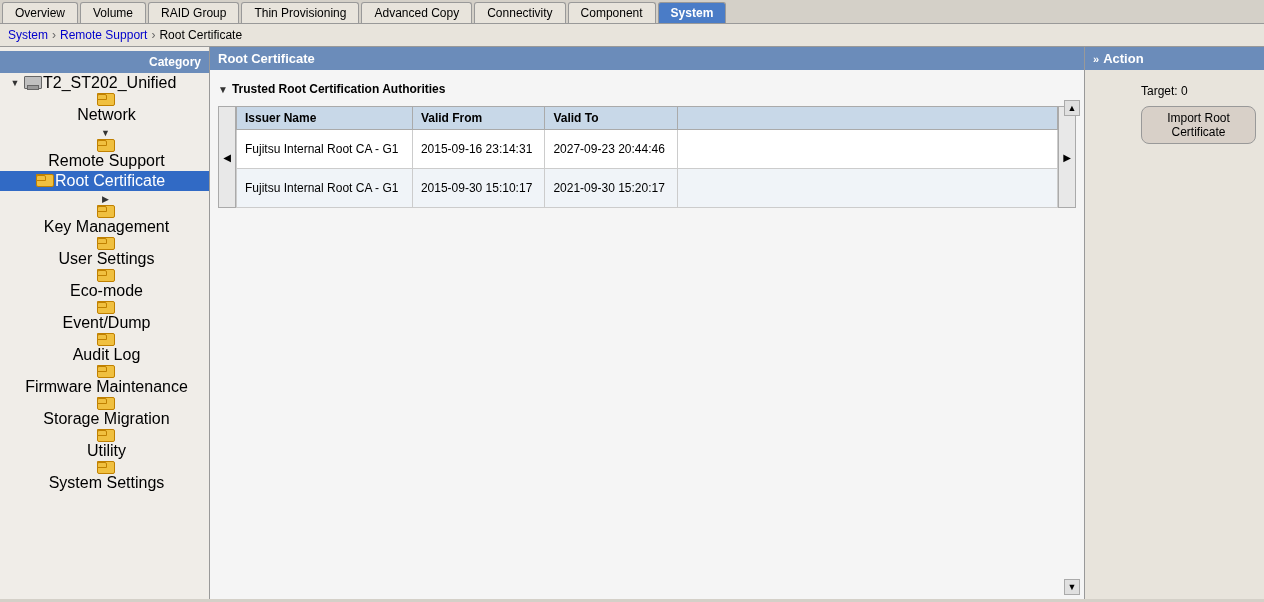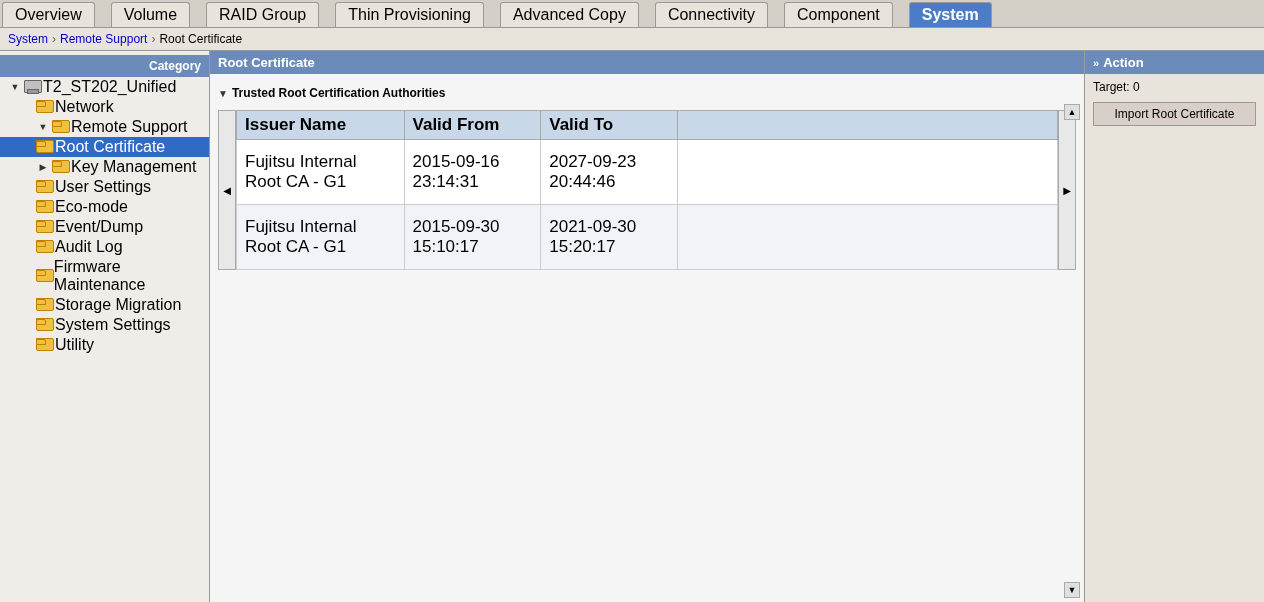--- a/index.html
+++ b/index.html
@@ -11,22 +11,22 @@
       background: #d4d0c8;
       border-bottom: 1px solid #999;
       padding: 2px 2px 0 2px;
     }
     .top-nav-tab {
       padding: 3px 12px;
       border: 1px solid #999;
       border-bottom: none;
       background: #e8e4dc;
       cursor: pointer;
-      font-size: 16px;
-      margin-right: 16px;
+      font-size: 12px;
+      margin-right: 2px;
       border-radius: 3px 3px 0 0;
     }
     .top-nav-tab.active {
       background: #4a7cc7;
       color: white;
       font-weight: bold;
     }
 
     
     .breadcrumb {
@@ -72,21 +72,21 @@
       align-items: center;
       padding: 1px 4px;
       cursor: pointer;
       user-select: none;
     }
     .tree-item.selected {
       background: #316ac5;
       color: white;
     }
     .tree-indent-1 { padding-left: 8px; }
-    .tree-indent-2 { padding-left: 36px; }
+    .tree-indent-2 { padding-left: 8px; flex-direction: column; }
     .tree-indent-3 { padding-left: 36px; }
     .toggle-icon {
       width: 14px;
       height: 14px;
       display: inline-flex;
       align-items: center;
       justify-content: center;
       font-size: 9px;
       margin-right: 2px;
       color: #333;
@@ -189,21 +189,21 @@
     .collapse-btn {
       cursor: pointer;
       font-size: 10px;
       color: #333;
     }
 
     
     .cert-table {
       width: 100%;
       border-collapse: collapse;
-      font-size: 17px;
+      font-size: 12px;
     }
     .cert-table th {
       background: #c8d8e8;
       border: 1px solid #aaa;
       padding: 4px 8px;
       text-align: left;
       font-weight: bold;
     }
     .cert-table td {
       border: 1px solid #ccc;
@@ -229,33 +229,34 @@
       font-size: 13px;
       display: flex;
       align-items: center;
       gap: 4px;
     }
     .action-header-collapse {
       font-size: 11px;
       cursor: pointer;
     }
     .action-body {
-      padding: 6px 8px;
+      padding: 14px 8px;
+      margin-left: 48px;
     }
     .action-target {
       font-size: 12px;
       margin-bottom: 8px;
     }
     .action-btn {
       display: block;
       width: 100%;
       padding: 4px 8px;
       background: #d8d0c8;
       border: 1px solid #999;
-      border-radius: 0;
+      border-radius: 8px;
       cursor: pointer;
       font-size: 12px;
       text-align: center;
     }
   </style>
 </head>
 <body>
 
 <div style="width:1264px; height:602px; overflow:hidden; display:flex; flex-direction:column;">
 
@@ -337,26 +338,26 @@
       </div>
 
       <div class="tree-item tree-indent-2">
         <span class="folder-icon"></span>
         <span class="item-label">Storage Migration</span>
       </div>
 
 
       <div class="tree-item tree-indent-2">
         <span class="folder-icon"></span>
+        <span class="item-label">Utility</span>
+      </div>
+
+      <div class="tree-item tree-indent-2">
+        <span class="folder-icon"></span>
         <span class="item-label">System Settings</span>
-      </div>
-
-      <div class="tree-item tree-indent-2">
-        <span class="folder-icon"></span>
-        <span class="item-label">Utility</span>
       </div>
     </div>
 
     <div class="content-area">
       <div class="content-header">Root Certificate</div>
       <div class="content-body">
 
         <div class="section-header">
           <span class="collapse-btn">▼</span>
           <span>Trusted Root Certification Authorities</span>

